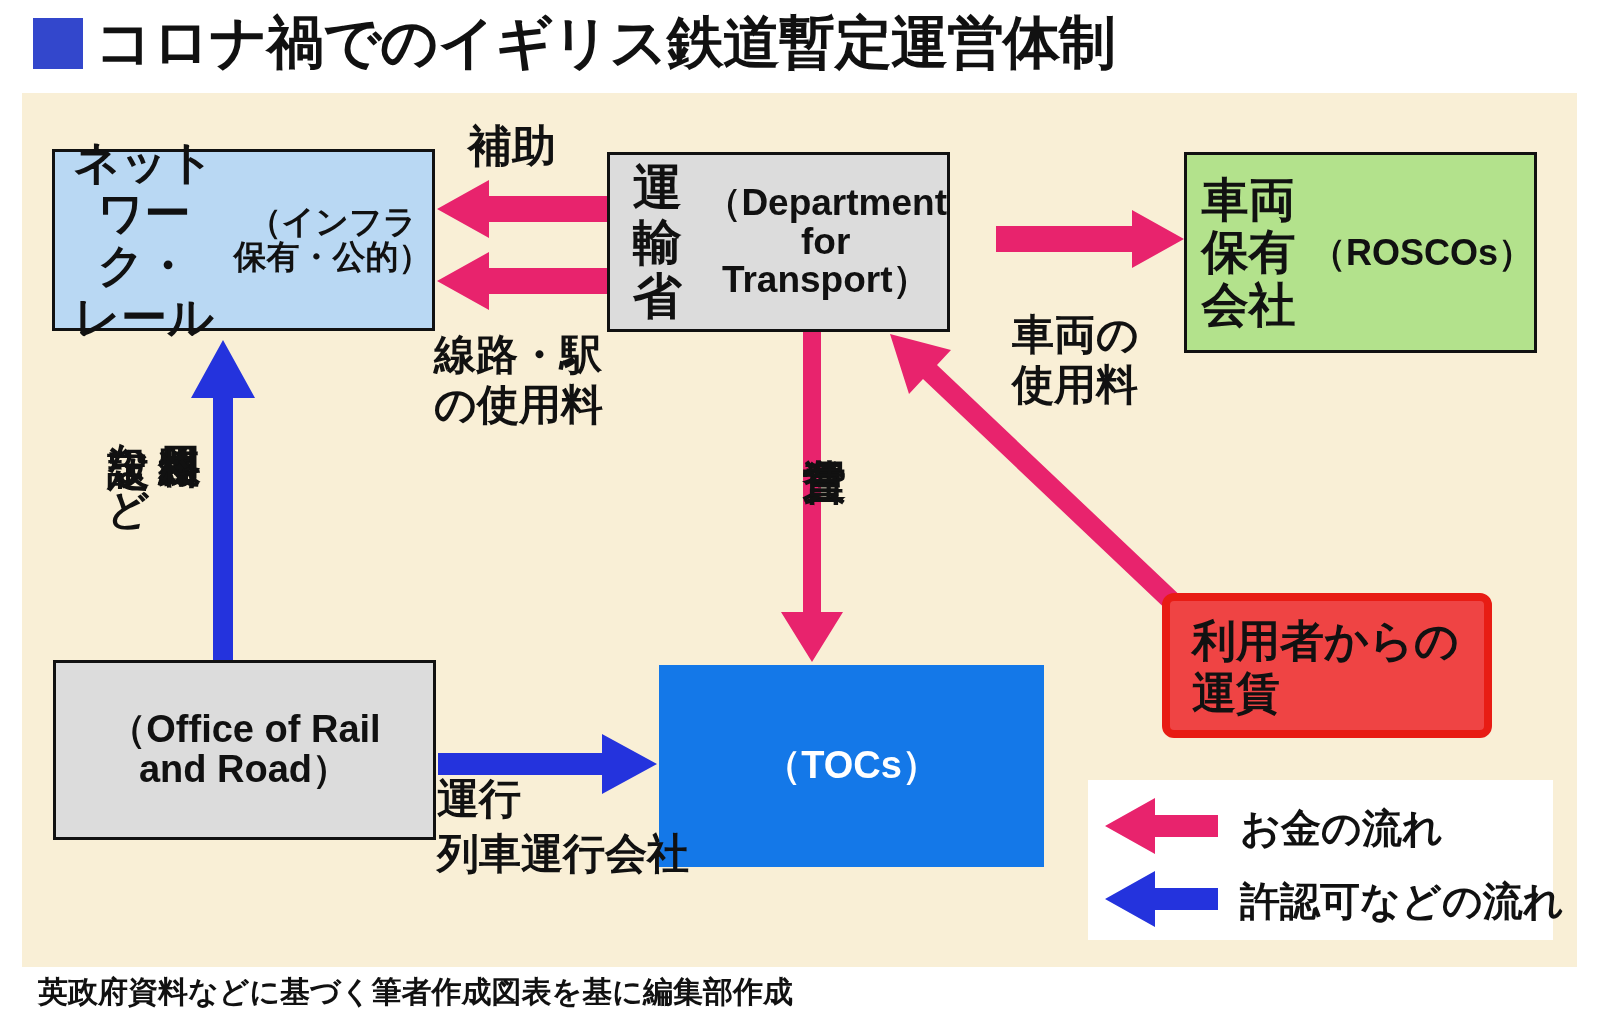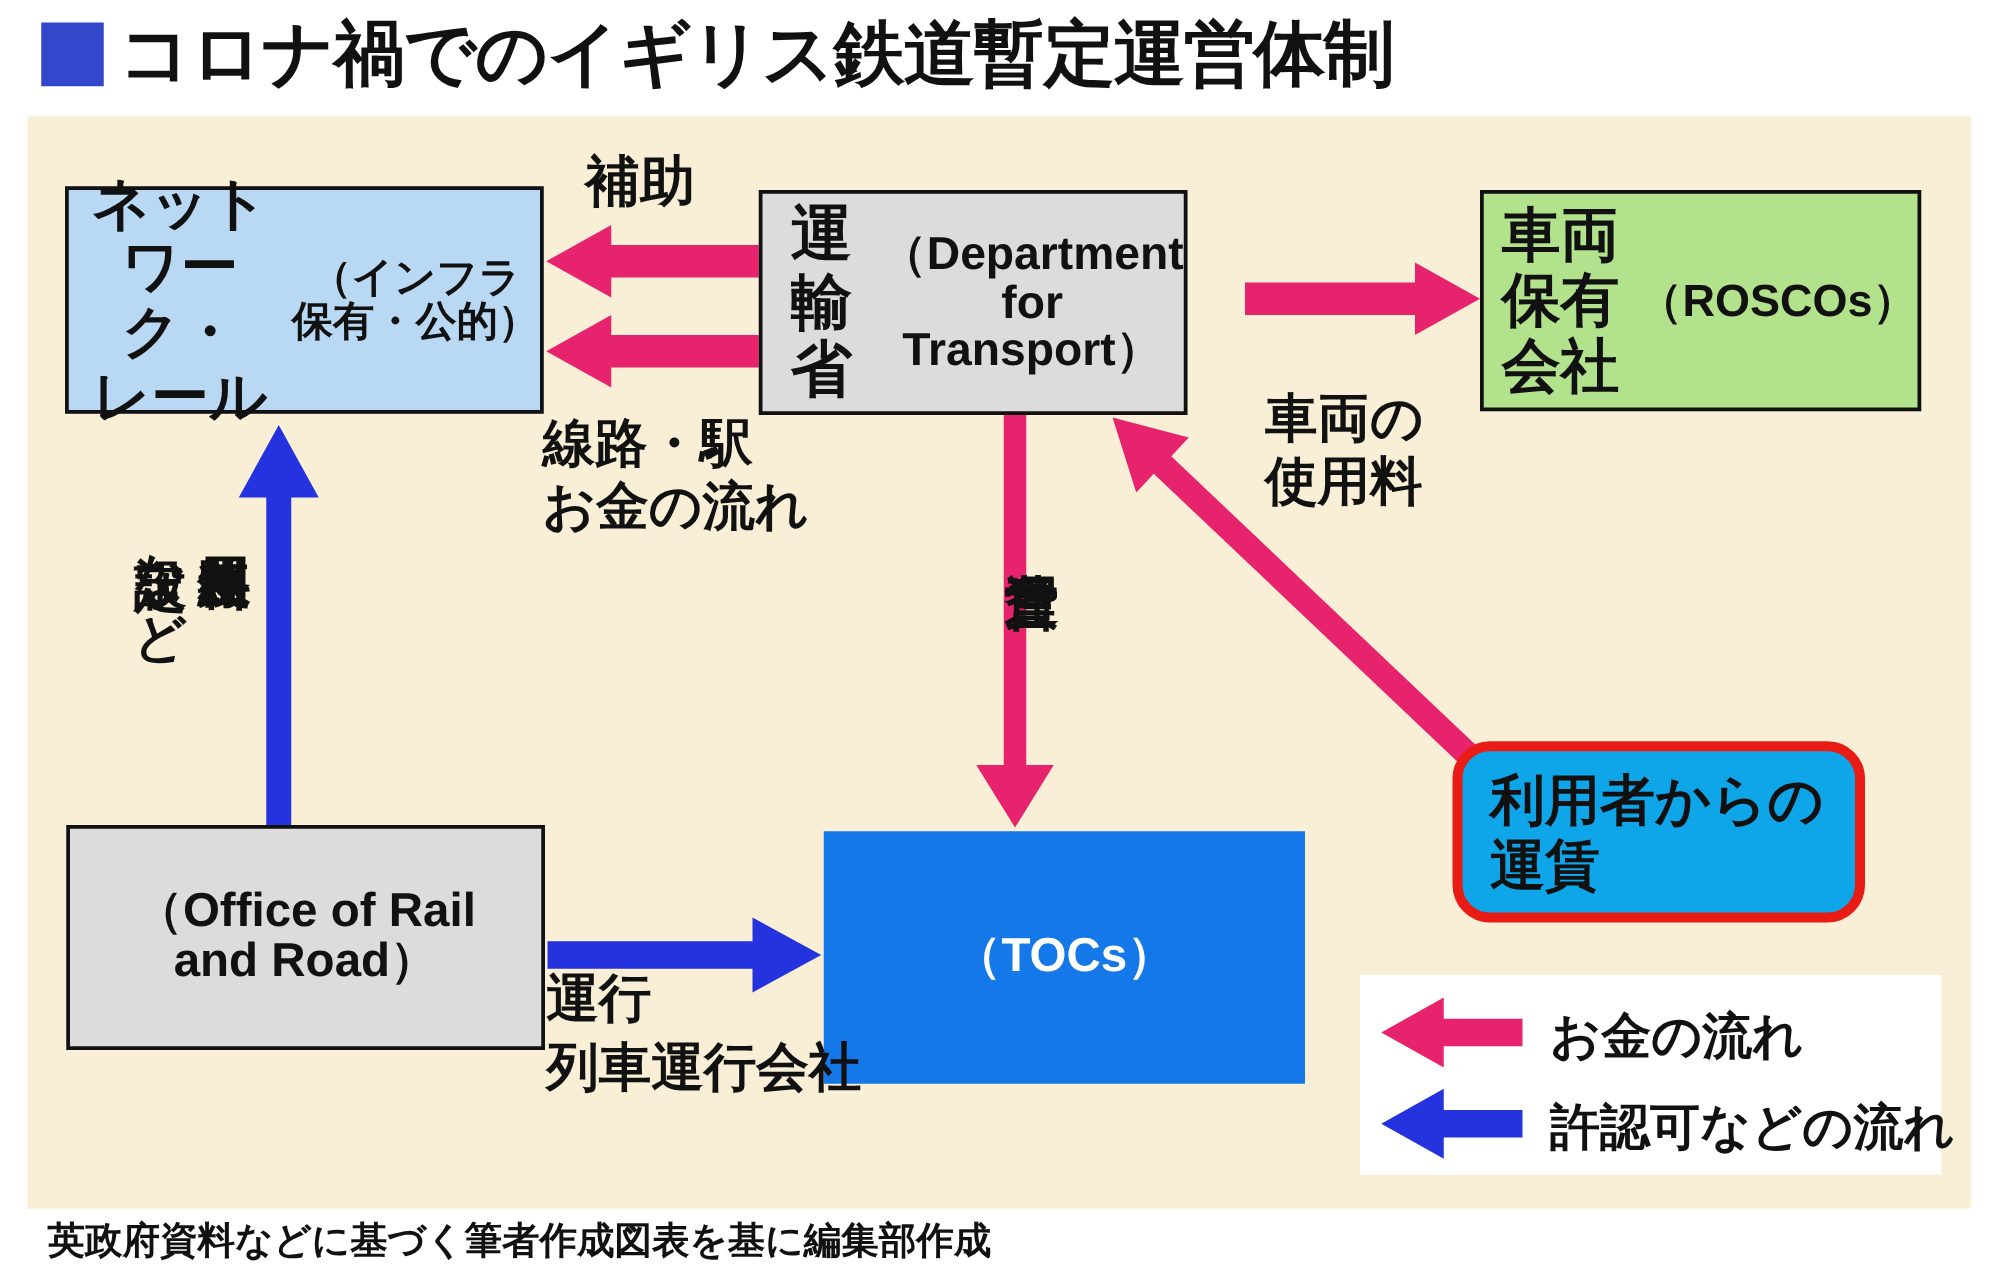--- a/index.html
+++ b/index.html
@@ -34,32 +34,32 @@
     box-sizing:border-box;
   }
   .node .name{font-weight:800;white-space:pre-line;line-height:1.12;}
   .node .sub{font-weight:600;white-space:pre-line;line-height:1.05;margin-top:0;}
   .nr{left:52px;top:149px;width:383px;height:182px;background:#b9d8f3;border:3px solid #111;}
   .nr .name{font-size:46px;}
   .nr .sub{font-size:33px;font-weight:700;}
   .dft{left:607px;top:152px;width:343px;height:180px;background:#dcdcdc;border:3px solid #111;}
   .dft .name{font-size:49px;}
   .dft .sub{font-size:37px;}
-  .roscos{left:1184px;top:152px;width:353px;height:177px;background:#b3e28c;border:3px solid #111;}
+  .roscos{left:1184px;top:152px;width:353px;height:201px;background:#b3e28c;border:3px solid #111;}
   .roscos .name{font-size:47px;}
   .roscos .sub{font-size:36px;}
   .orr{left:53px;top:660px;width:383px;height:180px;background:#dcdcdc;border:3px solid #111;}
   .orr .name{font-size:47px;}
   .orr .sub{font-size:38px;}
   .tocs{left:659px;top:665px;width:385px;height:202px;background:#1478e8;color:#fff;}
   .tocs .name{font-size:54px;}
   .tocs .sub{font-size:38px;font-weight:700;}
   .fare{
-    left:1162px;top:593px;width:330px;height:145px;background:#0ea5e9;
-    border:8px solid #e81c14;border-radius:30px;
+    left:1162px;top:593px;width:330px;height:145px;background:#ef4444;
+    border:8px solid #e81c14;border-radius:12px;
     align-items:flex-start;justify-content:flex-start;
     padding:14px 0 0 22px;text-align:left;
   }
   .fare .name{font-size:44px;line-height:1.18;}
   
   .elabel{
     position:absolute;z-index:4;font-weight:800;white-space:pre-line;
     line-height:1.2;
   }
   .l-hojo{left:468px;top:120px;font-size:44px;}
@@ -129,21 +129,21 @@
   <div class="sub">（TOCs）</div>
 </div>
 
 <div class="node fare">
   <div class="name">利用者からの
 運賃</div>
 </div>
 
 <div class="elabel l-hojo">補助</div>
 <div class="elabel l-senro-eki">線路・駅
-お金の流れ</div>
+の使用料</div>
 <div class="elabel l-sharyo">車両の
 使用料</div>
 <div class="elabel l-unei">運営費</div>
 <div class="elabel l-senro-shiyo">線路使用料
 設定など</div>
 <div class="elabel l-unkou">運行
 列車運行会社</div>
 
 <div class="legend-label ll-money">お金の流れ</div>
 <div class="legend-label ll-license">許認可などの流れ</div>

